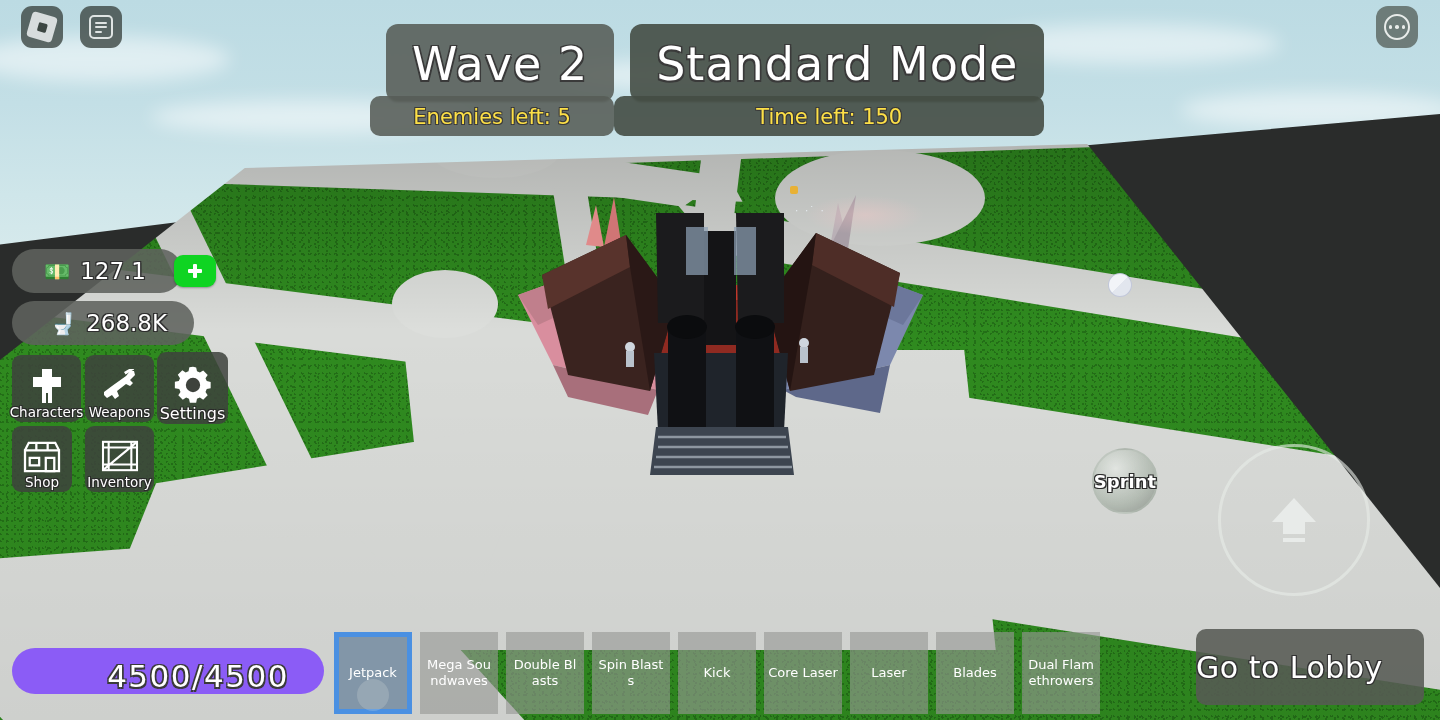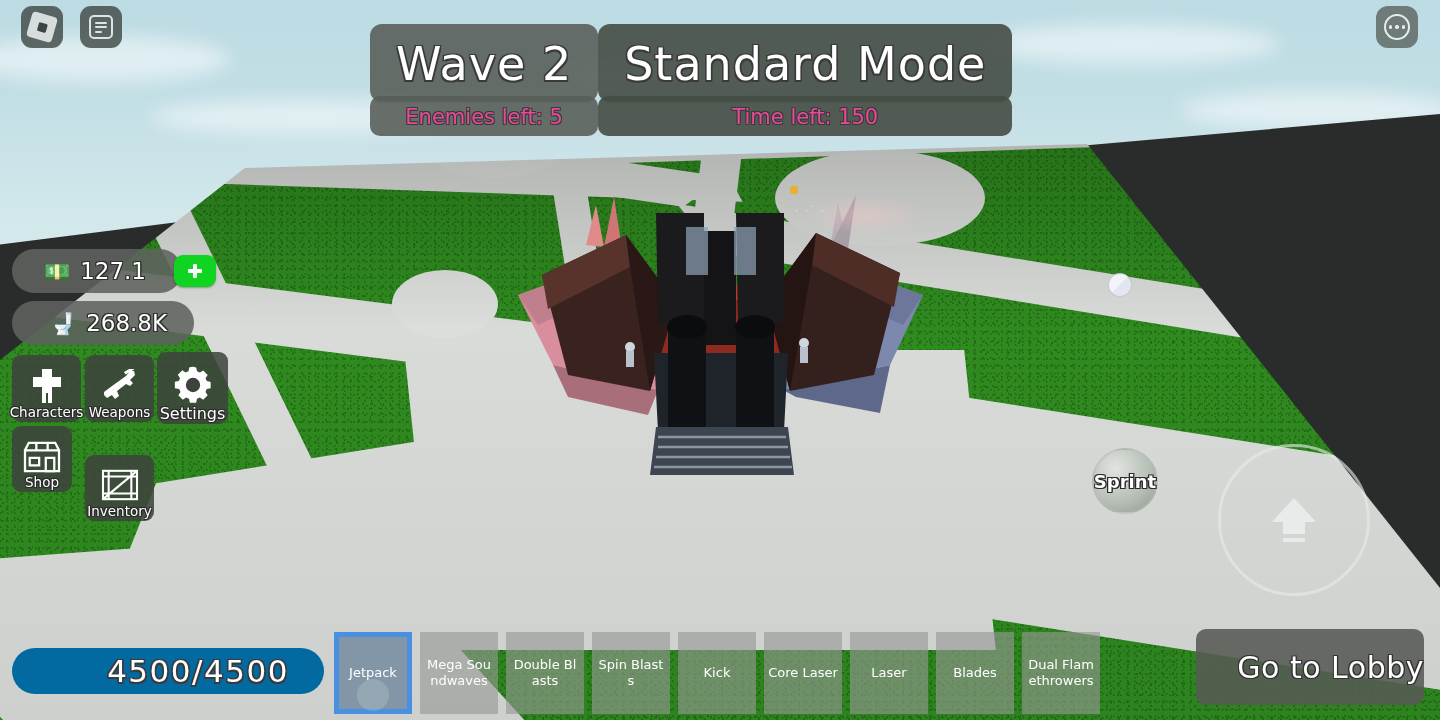--- a/index.html
+++ b/index.html
@@ -111,28 +111,28 @@
   }
   .panel .big {
     font-family:"DejaVu Sans", sans-serif;
     font-size:46px; font-weight:400; color:#fff; letter-spacing:1px;
     text-shadow:-1.5px -1.5px 0 #3a3a3a, 1.5px -1.5px 0 #3a3a3a,
                 -1.5px 1.5px 0 #3a3a3a, 1.5px 1.5px 0 #3a3a3a;
     line-height:76px; padding:0 26px; white-space:nowrap;
   }
   .panel .sub {
     font-family:"DejaVu Sans", sans-serif;
-    font-size:21px; color:#ec4899; line-height:38px;
+    font-size:21px; color:#fde047; line-height:38px;
     text-shadow:-1px -1px 0 #3a3a3a, 1px -1px 0 #3a3a3a,
                 -1px 1px 0 #3a3a3a, 1px 1px 0 #3a3a3a;
     white-space:nowrap;
   }
   .panel-left  { background:rgba(86,92,86,.88); }
   .panel-right { background:rgba(68,76,68,.90); }
-  .p-top { border-radius:12px 12px 12px 12px; }
+  .p-top { border-radius:12px 12px 12px 12px;margin-left:16px; }
   .p-bot { border-radius:10px; margin-top:-6px; }
 
   
   .pill {
     position:absolute; height:44px; border-radius:22px;
     background:rgba(95,98,93,.88);
     display:flex; align-items:center; padding:0 18px 0 16px; gap:10px;
   }
   .pill .amt {
     font-family:"DejaVu Sans", sans-serif;
@@ -197,22 +197,22 @@
   .cursor-dot {
     position:absolute; left:1108px; top:273px; width:24px; height:24px;
     border-radius:50%;
     background:linear-gradient(135deg,#f2f4f8 0 50%, #e2e6ee 50% 100%);
     border:1.5px solid rgba(190,195,215,.9);
   }
 
   
   .health {
     position:absolute; left:12px; top:648px; width:312px; height:46px;
-    border-radius:23px; background:#0369a1;
-    display:flex; align-items:center; justify-content:center;
+    border-radius:23px; background:#8b5cf6;
+    display:flex; align-items:flex-end; justify-content:center;
   }
   .health span {
     font-family:"DejaVu Sans", sans-serif;
     font-size:31px; color:#fff; letter-spacing:1.5px;
     text-shadow:-1.5px -1.5px 0 #3a3a3a, 1.5px -1.5px 0 #3a3a3a,
                 -1.5px 1.5px 0 #3a3a3a, 1.5px 1.5px 0 #3a3a3a;
     padding-left:60px;
   }
 
   
@@ -236,21 +236,21 @@
   }
   .slot.equipped .inner::after{
     content:""; position:absolute; left:50%; top:58%; transform:translateX(-50%);
     width:32px;height:32px;border-radius:50%;background:rgba(225,228,225,.22);
   }
 
   
   .lobby {
     position:absolute; left:1196px; top:629px; width:228px; height:76px;
     border-radius:10px; background:rgba(86,90,84,.88);
-    display:flex; align-items:center; justify-content:flex-end; cursor:pointer;
+    display:flex; align-items:center; justify-content:flex-start; cursor:pointer;
   }
   .lobby span {
     font-family:"DejaVu Sans", sans-serif;
     font-size:30px; color:#fff; letter-spacing:.5px;
     text-shadow:-1.2px -1.2px 0 #333, 1.2px -1.2px 0 #333,
                 -1.2px 1.2px 0 #333, 1.2px 1.2px 0 #333;
     white-space:nowrap;
   }
 </style>
 </head>
@@ -435,21 +435,21 @@
         <svg width="42" height="34" viewBox="0 0 44 36" fill="none" stroke="#fff" stroke-width="2.4">
           <path d="M4 12h36v22H4z"></path>
           <path d="M4 12l4-8h28l4 8"></path>
           <path d="M16 12V4M28 12V4"></path>
           <path d="M9 20h10v8H9zM26 20h9v14h-9z"></path>
         </svg>
       </div>
       <div class="lbl">Shop</div>
     </div>
 
-    <div class="menu-btn" style="left:85px;top:426px;width:69px;height:66px;margin-top:29px;">
+    <div class="menu-btn" style="left:85px;top:426px;width:69px;height:66px;">
       <div class="glyph">
         <svg width="40" height="34" viewBox="0 0 42 36" fill="none" stroke="#fff" stroke-width="2.2">
           <rect x="3" y="3" width="36" height="30"></rect>
           <path d="M3 9h36M3 27h36M9 3v30M33 3v30M39 3L3 33"></path>
         </svg>
       </div>
       <div class="lbl">Inventory</div>
     </div>
 
     <div class="cursor-dot"></div>

